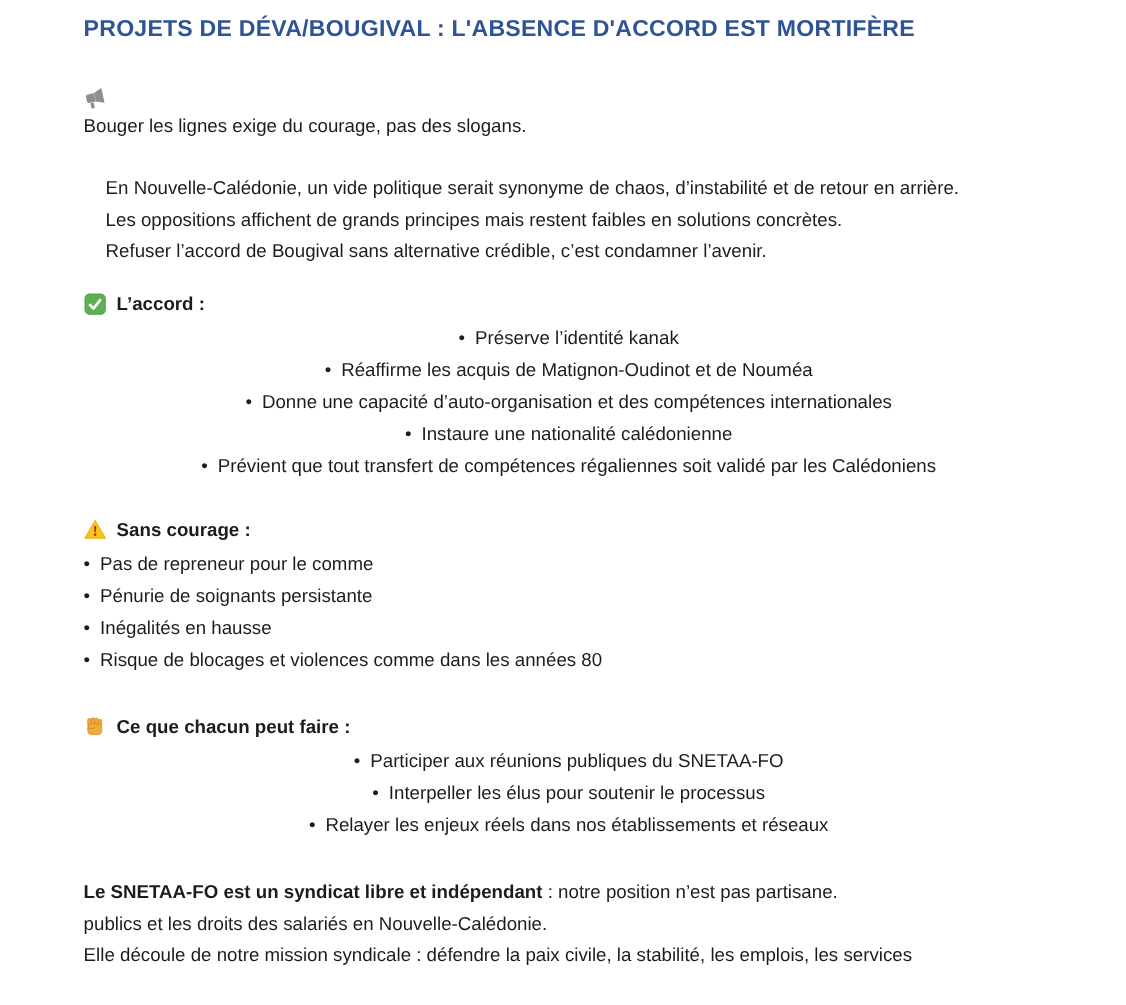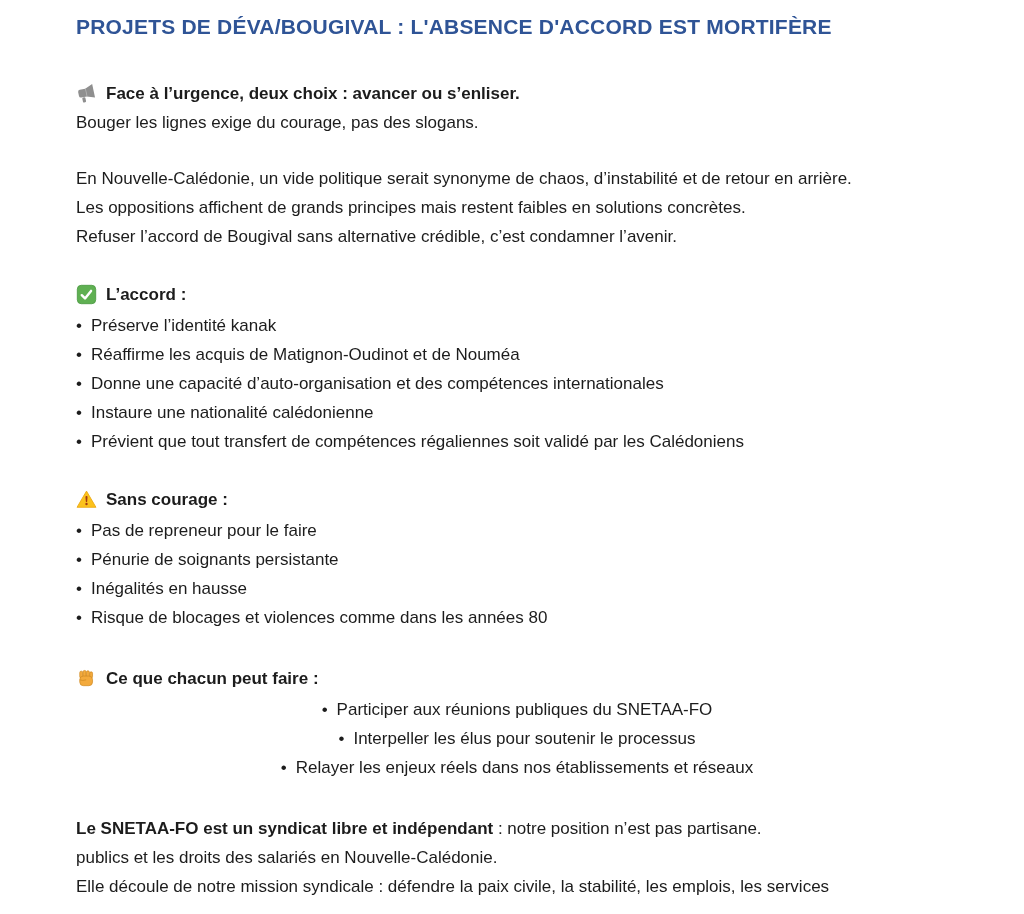--- a/index.html
+++ b/index.html
@@ -43,22 +43,22 @@
     white-space: nowrap;
     line-height: 29px;
   }
   .icon {
     display: inline-flex;
     flex: 0 0 auto;
     width: 21px;
     height: 21px;
   }
   .icon svg { width: 100%; height: 100%; }
-  .context { margin-top: 27px; }
-  .section-accord   { margin-top: 29px; }
+  .context { margin-top: 27px; margin-left: 20px; }
+  .section-accord   { margin-top: 19px; text-align: center; }
   .section-sans     { margin-top: 29px; }
   .section-faire    { margin-top: 32px; text-align: center; }
   .bullets { margin-top: 2px; }
   .bullet {
     white-space: nowrap;
     line-height: 29px;
   }
   .bullet::before {
     content: "\2022";
     margin-right: 9px;
@@ -77,21 +77,20 @@
     <div class="heading-row">
       <span class="icon">
         <svg viewBox="0 0 24 24" aria-hidden="true">
           <g transform="rotate(-12 12 12)" fill="#8F8F8F">
             <path d="M20.6 2.6 v15.8 l-8.9-3.1 H5.3 A2.3 2.3 0 0 1 3 13 V8.6 a2.3 2.3 0 0 1 2.3-2.3 h6.4 l8.9-3.7 z"></path>
             <rect x="6.1" y="15.6" width="3.6" height="6" rx="1.2"></rect>
             <path d="M11.5 6.3 h0.9 v9 h-0.9 z" fill="#b5b5b5"></path>
           </g>
         </svg>
       </span>
-      <span>Face à l’urgence, deux choix : avancer ou s’enliser.</span>
     </div>
     <div class="line">Bouger les lignes exige du courage, pas des slogans.</div>
   </div>
 
   <div class="context body-text">
     <div class="line">En Nouvelle-Calédonie, un vide politique serait synonyme de chaos, d’instabilité et de retour en arrière.</div>
     <div class="line">Les oppositions affichent de grands principes mais restent faibles en solutions concrètes.</div>
     <div class="line">Refuser l’accord de Bougival sans alternative crédible, c’est condamner l’avenir.</div>
   </div>
 
@@ -119,21 +118,21 @@
       <span class="icon">
         <svg viewBox="0 0 24 24" aria-hidden="true">
           <path d="M12 2.4 L22.8 20.9 H1.2 Z" fill="#FCC21C" stroke="#EBA812" stroke-width="1" stroke-linejoin="round"></path>
           <path d="M12 8.1 c0.72 0 1.22 0.52 1.16 1.22 l-0.38 4.9 a0.79 0.79 0 0 1 -1.56 0 l-0.38-4.9 C10.78 8.62 11.28 8.1 12 8.1 z" fill="#A33B12"></path>
           <circle cx="12" cy="17.2" r="1.35" fill="#A33B12"></circle>
         </svg>
       </span>
       <span>Sans courage :</span>
     </div>
     <div class="bullets">
-      <div class="bullet">Pas de repreneur pour le faire</div>
+      <div class="bullet">Pas de repreneur pour le comme</div>
       <div class="bullet">Pénurie de soignants persistante</div>
       <div class="bullet">Inégalités en hausse</div>
       <div class="bullet">Risque de blocages et violences comme dans les années 80</div>
     </div>
   </div>
 
   <div class="section-faire body-text">
     <div class="heading-row">
       <span class="icon">
         <svg viewBox="0 0 24 24" aria-hidden="true">

